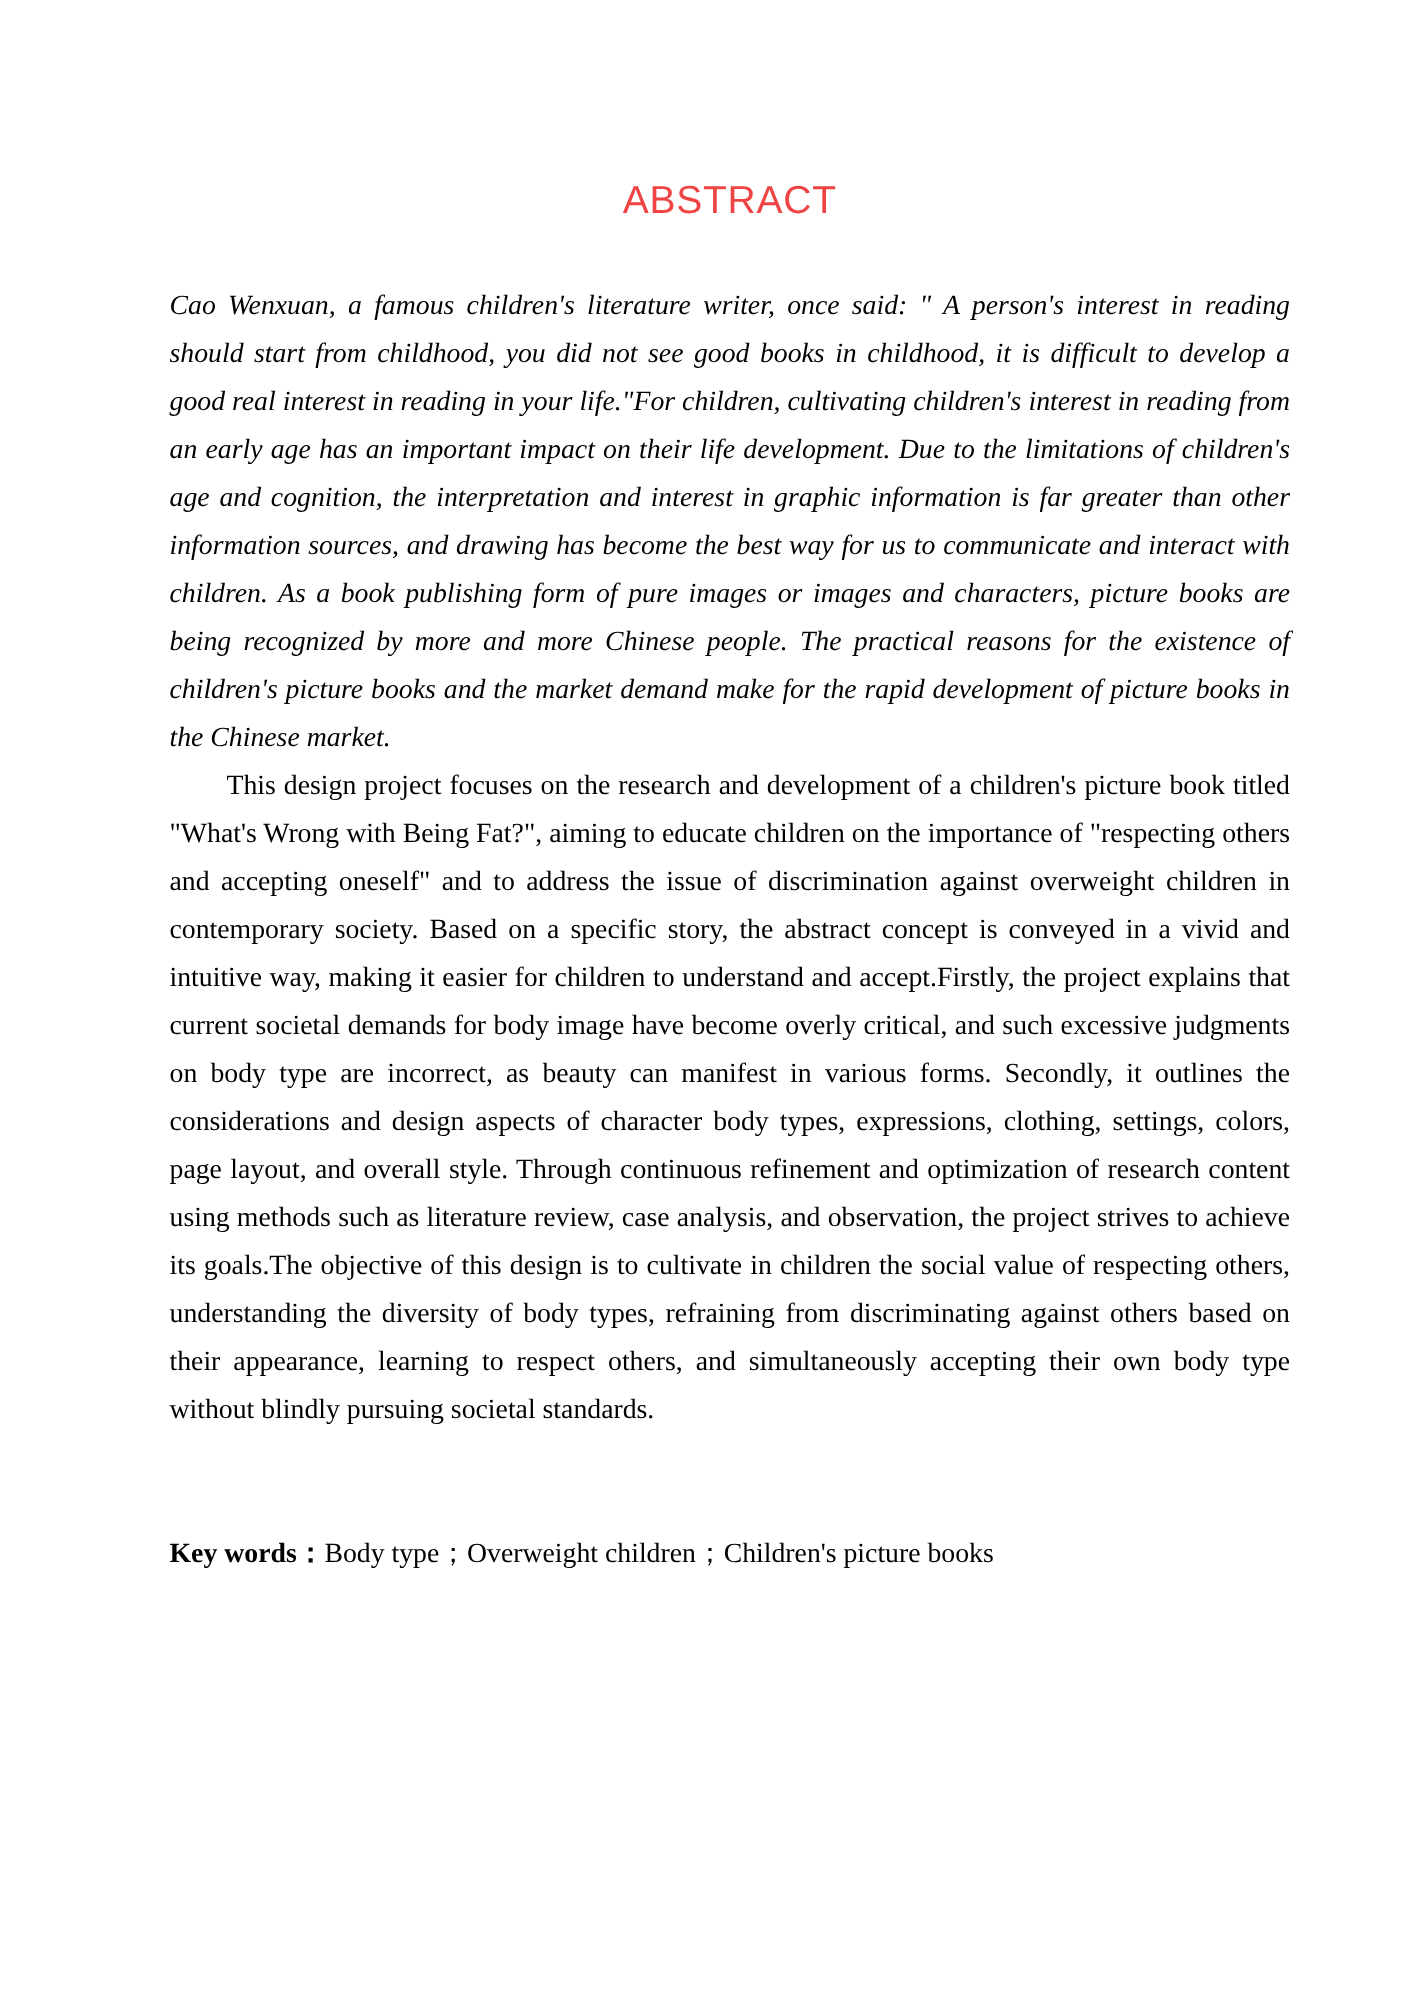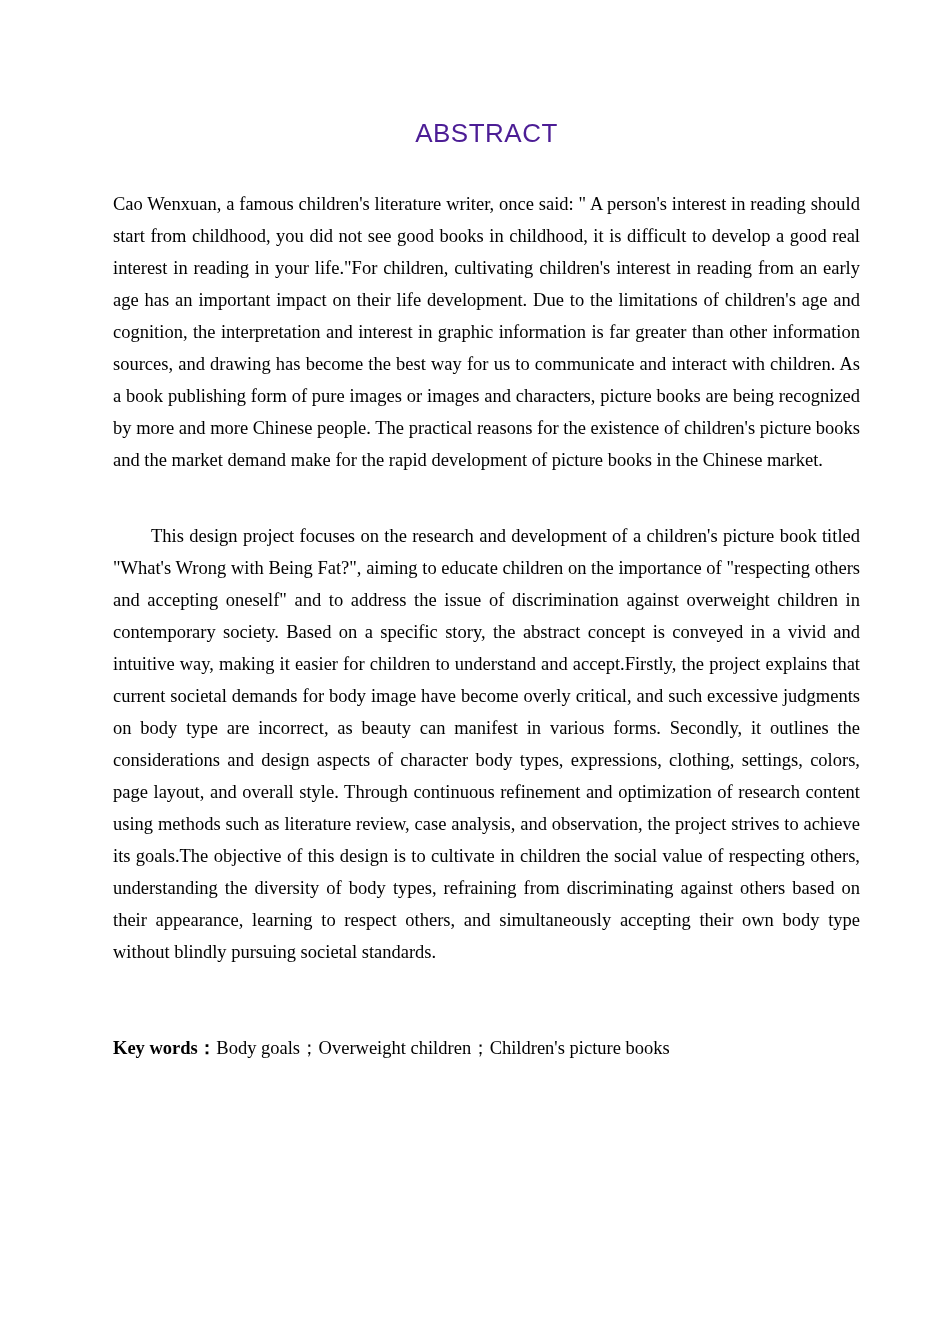--- a/index.html
+++ b/index.html
@@ -22,35 +22,35 @@
     box-sizing: border-box;
     padding: 0 90px 0 113px;
   }
   .title {
     margin: 118px 0 0 0;
     text-align: center;
     font-family: "Liberation Sans", sans-serif;
     font-size: 26px;
     font-weight: 500;
     letter-spacing: 0.5px;
-    color: #4c1d95;
+    color: #ef4444;
   }
   .body-para {
     margin: 0;
     font-size: 18.5px;
     line-height: 32px;
     text-align: justify;
     text-justify: inter-word;
   }
   .body-para.first {
     margin-top: 39px;
+    font-style: italic;
   }
   .body-para.indent {
     text-indent: 38px;
-    margin-top: 44px;
   }
   .keywords {
     margin: 64px 0 0 0;
     font-size: 18.5px;
     line-height: 32px;
   }
   .kw-label {
     font-weight: bold;
     margin-top: 23px;
   }
@@ -59,15 +59,15 @@
 <body>
 
 <div class="page">
 
   <h1 class="title">ABSTRACT</h1>
 
   <p class="body-para first">Cao Wenxuan, a famous children's literature writer, once said: " A person's interest in reading should start from childhood, you did not see good books in childhood, it is difficult to develop a good real interest in reading in your life."For children, cultivating children's interest in reading from an early age has an important impact on their life development. Due to the limitations of children's age and cognition, the interpretation and interest in graphic information is far greater than other information sources, and drawing has become the best way for us to communicate and interact with children. As a book publishing form of pure images or images and characters, picture books are being recognized by more and more Chinese people. The practical reasons for the existence of children's picture books and the market demand make for the rapid development of picture books in the Chinese market.</p>
 
   <p class="body-para indent">This design project focuses on the research and development of a children's picture book titled "What's Wrong with Being Fat?", aiming to educate children on the importance of "respecting others and accepting oneself" and to address the issue of discrimination against overweight children in contemporary society. Based on a specific story, the abstract concept is conveyed in a vivid and intuitive way, making it easier for children to understand and accept.Firstly, the project explains that current societal demands for body image have become overly critical, and such excessive judgments on body type are incorrect, as beauty can manifest in various forms. Secondly, it outlines the considerations and design aspects of character body types, expressions, clothing, settings, colors, page layout, and overall style. Through continuous refinement and optimization of research content using methods such as literature review, case analysis, and observation, the project strives to achieve its goals.The objective of this design is to cultivate in children the social value of respecting others, understanding the diversity of body types, refraining from discriminating against others based on their appearance, learning to respect others, and simultaneously accepting their own body type without blindly pursuing societal standards.</p>
 
-  <p class="keywords"><span class="kw-label">Key words：</span><span>Body goals；Overweight children；Children's picture books</span></p>
+  <p class="keywords"><span class="kw-label">Key words：</span><span>Body type；Overweight children；Children's picture books</span></p>
 
 </div>
 
 </body></html>

